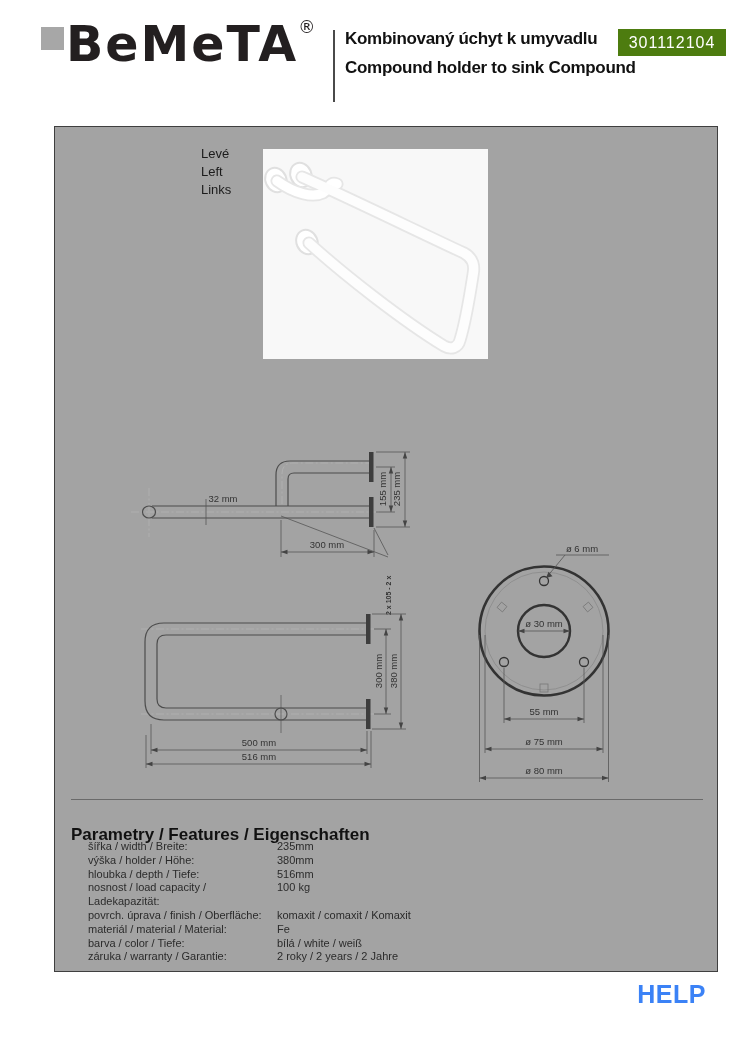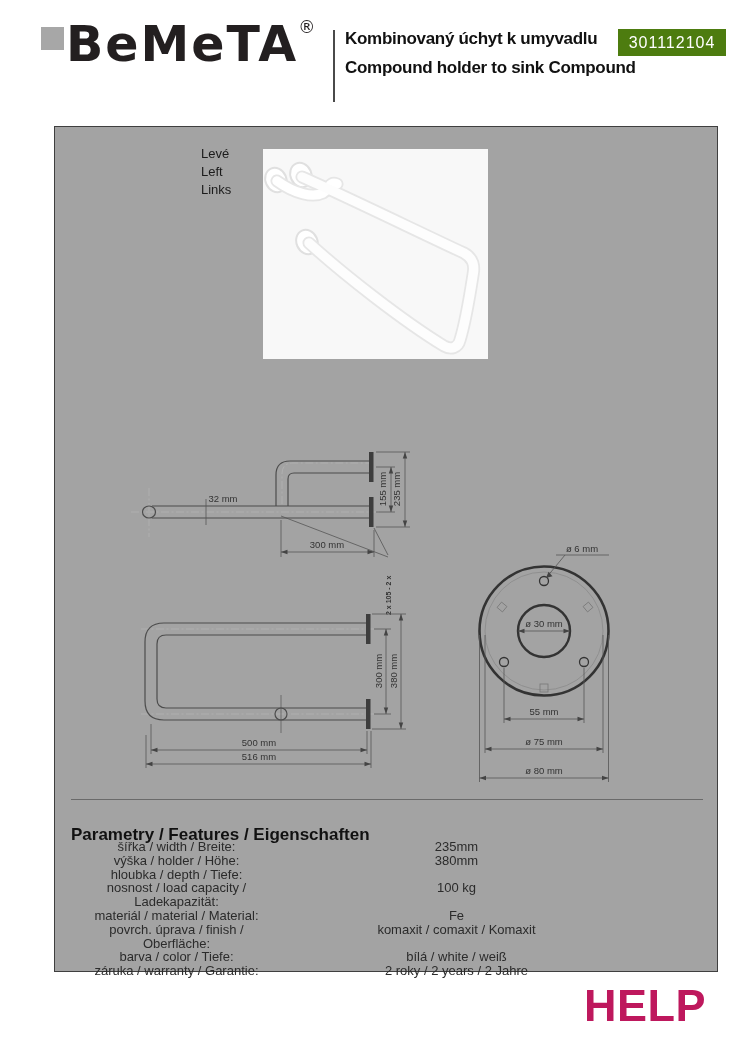--- a/index.html
+++ b/index.html
@@ -24,28 +24,28 @@
                  border:1.5px solid #3f3f3f; background:#a3a3a3;margin-left:12px; }
   .orientation { position:absolute; left:146px; top:18px; font-size:13px; line-height:18px; color:#1c1c1c; }
   .photo-wrap { position:absolute; left:208px; top:22px; width:225px; height:210px; }
 
   .svg-abs { position:absolute; }
   .dwg text { font-family:"Liberation Sans", sans-serif; fill:#333; }
 
   
   .param-sep { position:absolute; left:16px; top:672px; width:632px; height:1px; background:#6a6a6a; }
   .param-heading { position:absolute; left:16px; top:698px; font-size:17px; font-weight:700; color:#111; }
-  .param-table { position:absolute; left:27px; top:713px; width:560px; font-size:13px; color:#2b2b2b;text-align:center; }
+  .param-table { position:absolute; left:33px; top:713px; width:560px; font-size:11px; color:#2b2b2b; }
   .param-row { display:flex; line-height:13.8px; }
   .param-label { width:189px; }
   .param-value { flex:1; }
 
   
-  .help-logo { position:absolute; right:38px; top:980px; font-size:45px; font-weight:700;
-               letter-spacing:0.5px; color:#be185d; }
+  .help-logo { position:absolute; right:38px; top:980px; font-size:25px; font-weight:700;
+               letter-spacing:0.5px; color:#3b82f6; }
 </style>
 </head>
 <body>
 
 <div class="page">
 
   <div>
     <div class="logo-square"></div>
     <div class="brand"><span>BeMeTA</span><sup>®</sup></div>
     <div class="header-divider"></div>
@@ -222,34 +222,35 @@
       <div class="param-row">
         <div class="param-label">šířka / width / Breite:</div>
         <div class="param-value">235mm</div>
       </div>
       <div class="param-row">
         <div class="param-label">výška / holder / Höhe:</div>
         <div class="param-value">380mm</div>
       </div>
       <div class="param-row">
         <div class="param-label">hloubka / depth / Tiefe:</div>
+        <div class="param-value">516mm</div>
       </div>
       <div class="param-row">
         <div class="param-label">nosnost / load capacity / Ladekapazität:</div>
         <div class="param-value">100 kg</div>
       </div>
       <div class="param-row">
+        <div class="param-label">povrch. úprava / finish / Oberfläche:</div>
+        <div class="param-value">komaxit / comaxit / Komaxit</div>
+      </div>
+      <div class="param-row">
         <div class="param-label">materiál / material / Material:</div>
         <div class="param-value">Fe</div>
       </div>
       <div class="param-row">
-        <div class="param-label">povrch. úprava / finish / Oberfläche:</div>
-        <div class="param-value">komaxit / comaxit / Komaxit</div>
-      </div>
-      <div class="param-row">
         <div class="param-label">barva / color / Tiefe:</div>
         <div class="param-value">bílá / white / weiß</div>
       </div>
       <div class="param-row">
         <div class="param-label">záruka / warranty / Garantie:</div>
         <div class="param-value">2 roky / 2 years / 2 Jahre</div>
       </div>
     </div>
   </div>
 

